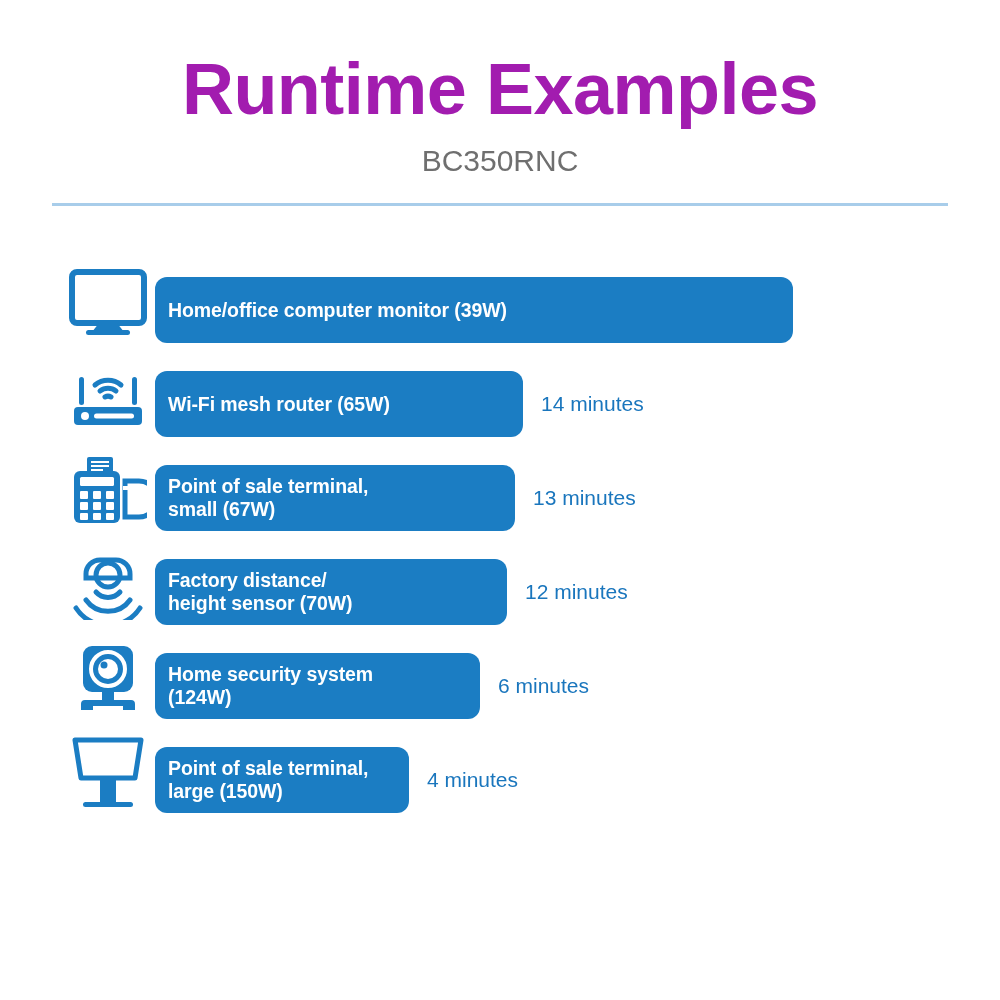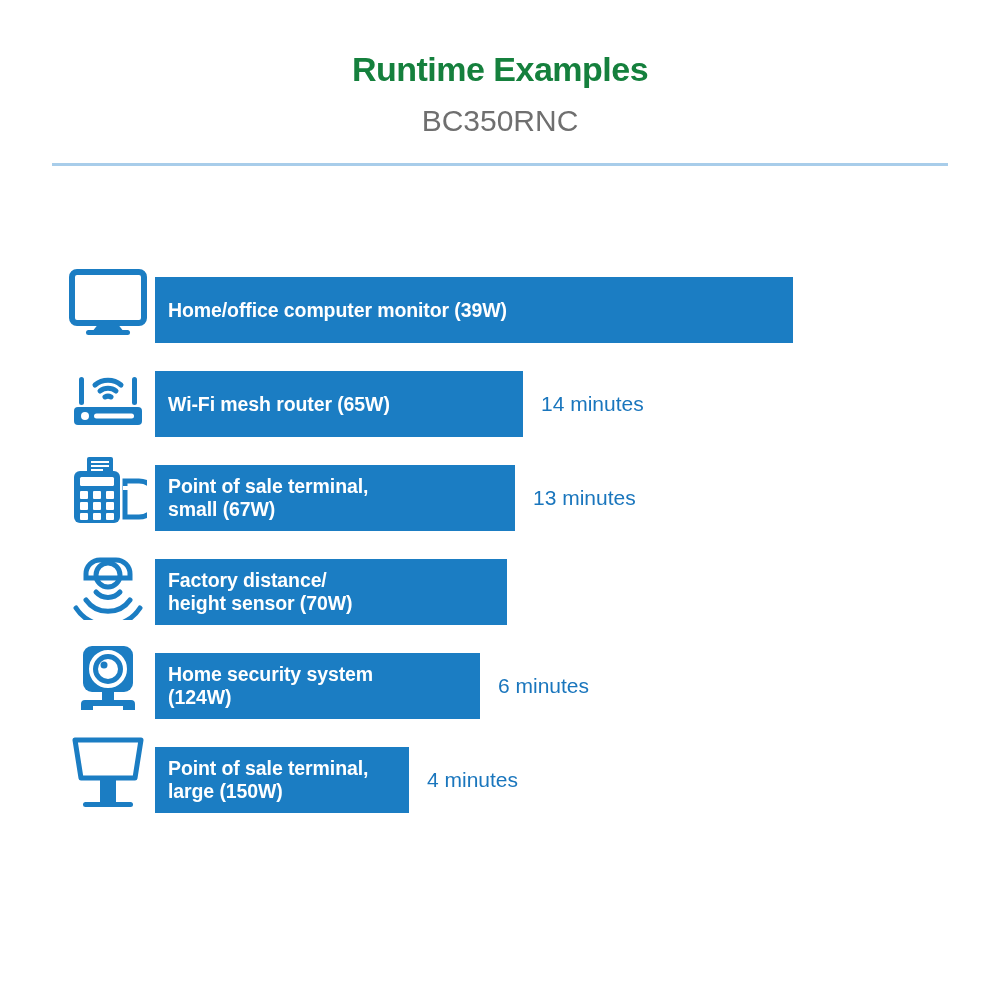--- a/index.html
+++ b/index.html
@@ -21,23 +21,23 @@
     height: 1000px;
     background: #ffffff;
   }
 
   
   .header {
     padding-top: 52px;
     text-align: center;
   }
   .title {
-    font-size: 34px;
+    font-size: 72px;
     font-weight: bold;
-    color: #15803d;
+    color: #a21caf;
     letter-spacing: -0.5px;
     line-height: 1.05;
     margin: 0;
   }
   .subtitle {
     font-size: 30px;
     color: #6F6F6F;
     margin-top: 16px;
     line-height: 1.1;
     font-weight: normal;
@@ -82,20 +82,21 @@
     margin-top: 15px;
   }
   .bar {
     background: #1B7DC3;
     height: 66px;
     display: flex;
     align-items: center;
     box-sizing: border-box;
     padding-left: 13px;
     padding-right: 10px;
+    border-radius: 12px;
   }
   .bar-label {
     color: #ffffff;
     font-size: 19.5px;
     font-weight: bold;
     line-height: 1.17;
     white-space: pre-line;
     letter-spacing: -0.1px;
   }
   .value {
@@ -198,20 +199,21 @@
           <path d="M28 44 A16 16 0 0 0 52 44" fill="none" stroke="#1B7DC3" stroke-width="5" stroke-linecap="round"></path>
           <path d="M18 52 A27 27 0 0 0 62 52" fill="none" stroke="#1B7DC3" stroke-width="5" stroke-linecap="round"></path>
           <path d="M8 60 A38 38 0 0 0 72 60" fill="none" stroke="#1B7DC3" stroke-width="5" stroke-linecap="round"></path>
         </svg>
       </div>
       <div class="bar-cell">
         <div class="bar" style="width:352px">
           <span class="bar-label">Factory distance/
 height sensor (70W)</span>
         </div>
+        <span class="value">12 minutes</span>
       </div>
     </div>
 
     <div class="row">
       <div class="icon-cell">
         <svg width="78" height="72" viewBox="0 0 78 72">
           <rect x="14" y="4" width="50" height="46" rx="9" fill="#1B7DC3"></rect>
           <circle cx="39" cy="27" r="17" fill="none" stroke="#ffffff" stroke-width="4"></circle>
           <circle cx="39" cy="27" r="10" fill="#ffffff"></circle>
           <circle cx="35" cy="23" r="3.5" fill="#1B7DC3"></circle>

